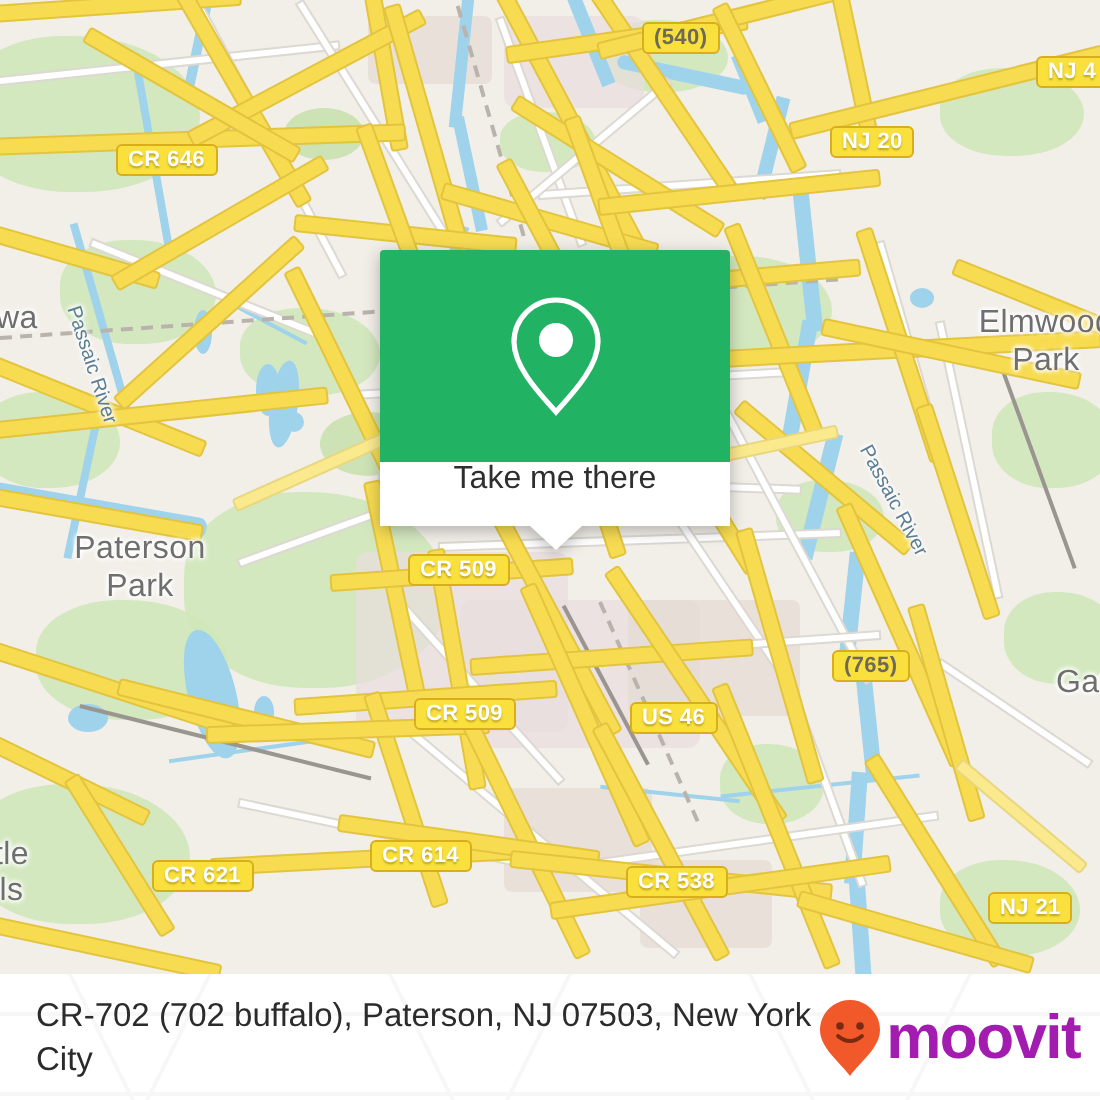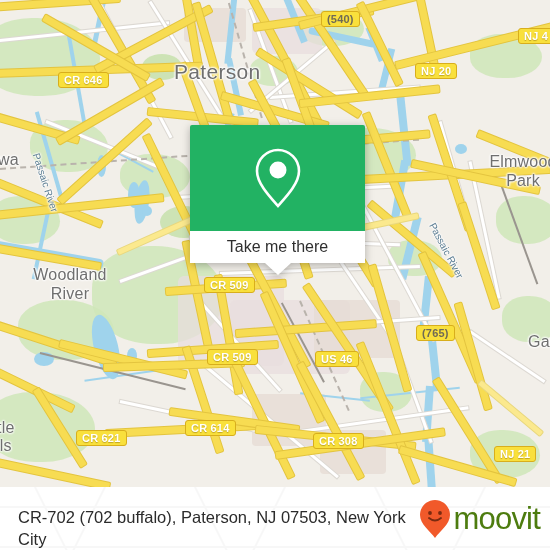--- a/index.html
+++ b/index.html
@@ -95,41 +95,41 @@
   }
   #callout-head {
     height: 106px;
     background: #22b263;
     border-radius: 2px 2px 0 0;
     display: flex; align-items: center; justify-content: center;
   }
   #callout-foot {
     height: 32px;
     background: #ffffff;
-    display: flex; align-items: center; justify-content: center;
+    display: flex; align-items: flex-start; justify-content: center;
     position: relative;
   }
   #callout-foot-label { font-size: 16px; color: #2f2f2f; }
   #callout-tail {
     position: absolute;
     left: 50%; top: 32px;
     margin-left: -13px;
     width: 0; height: 0;
     border-left: 13px solid transparent;
     border-right: 13px solid transparent;
     border-top: 12px solid #ffffff;
   }
 
   
   #footer {
     position: absolute;
     left: 0; top: 487px;
     width: 550px; height: 63px;
     background: #ffffff;
-    display: flex; align-items: flex-end;
+    display: flex; align-items: center;
     overflow: hidden;
   }
   #footer-watermark {
     position: absolute; left: 0; top: -20px;
     width: 550px; height: 100px;
     opacity: .06; pointer-events: none;
   }
   #footer-text {
     position: relative;
     margin-left: 18px;
@@ -141,22 +141,22 @@
   }
   #moovit-logo {
     position: absolute;
     right: 10px; top: 50%;
     transform: translateY(-50%);
     display: flex; align-items: center;
     z-index: 2;
   }
   #moovit-word {
     font-size: 31px;
-    font-weight: normal;
-    color: #4d7c0f;
+    font-weight: bold;
+    color: #a21caf;
     letter-spacing: -.8px;
     margin-left: 2px;
   }
 </style>
 </head>
 <body>
 
 <div id="page">
 
   <div id="map">
@@ -343,27 +343,26 @@
       <div class="shield" style="left:58px;  top:72px;">CR 646</div>
       <div class="shield paren" style="left:321px; top:11px;">(540)</div>
       <div class="shield" style="left:415px; top:63px;">NJ 20</div>
       <div class="shield" style="left:518px; top:28px;">NJ 4</div>
       <div class="shield" style="left:204px; top:277px;">CR 509</div>
       <div class="shield" style="left:207px; top:349px;">CR 509</div>
       <div class="shield paren" style="left:416px; top:325px;">(765)</div>
       <div class="shield" style="left:315px; top:351px;">US 46</div>
       <div class="shield" style="left:76px;  top:430px;">CR 621</div>
       <div class="shield" style="left:185px; top:420px;">CR 614</div>
-      <div class="shield" style="left:313px; top:433px;">CR 308</div>
+      <div class="shield" style="left:313px; top:433px;">CR 538</div>
       <div class="shield" style="left:494px; top:446px;">NJ 21</div>
     </div>
 
     <div class="layer">
-      <div class="place big" style="left:174px; top:60px;">Paterson</div>
-      <div class="place mid" style="left:30px;  top:265px; width:80px; white-space:normal; text-align:center;">Woodland River</div>
+      <div class="place mid" style="left:30px;  top:265px; width:80px; white-space:normal; text-align:center;">Paterson Park</div>
       <div class="place mid" style="left:487px; top:152px; width:72px; white-space:normal; text-align:center;">Elmwood Park</div>
       <div class="place mid" style="left:-2px;  top:150px;">wa</div>
       <div class="place mid" style="left:528px; top:332px;">Gar</div>
       <div class="place mid" style="left:-3px;  top:418px;">tle</div>
       <div class="place mid" style="left:-4px;  top:436px;">lls</div>
 
       <div class="riverlbl" style="left:36px;  top:148px; transform:rotate(72deg); transform-origin:0 50%;">Passaic River</div>
       <div class="riverlbl" style="left:432px; top:218px; transform:rotate(62deg); transform-origin:0 50%;">Passaic River</div>
     </div>
 

